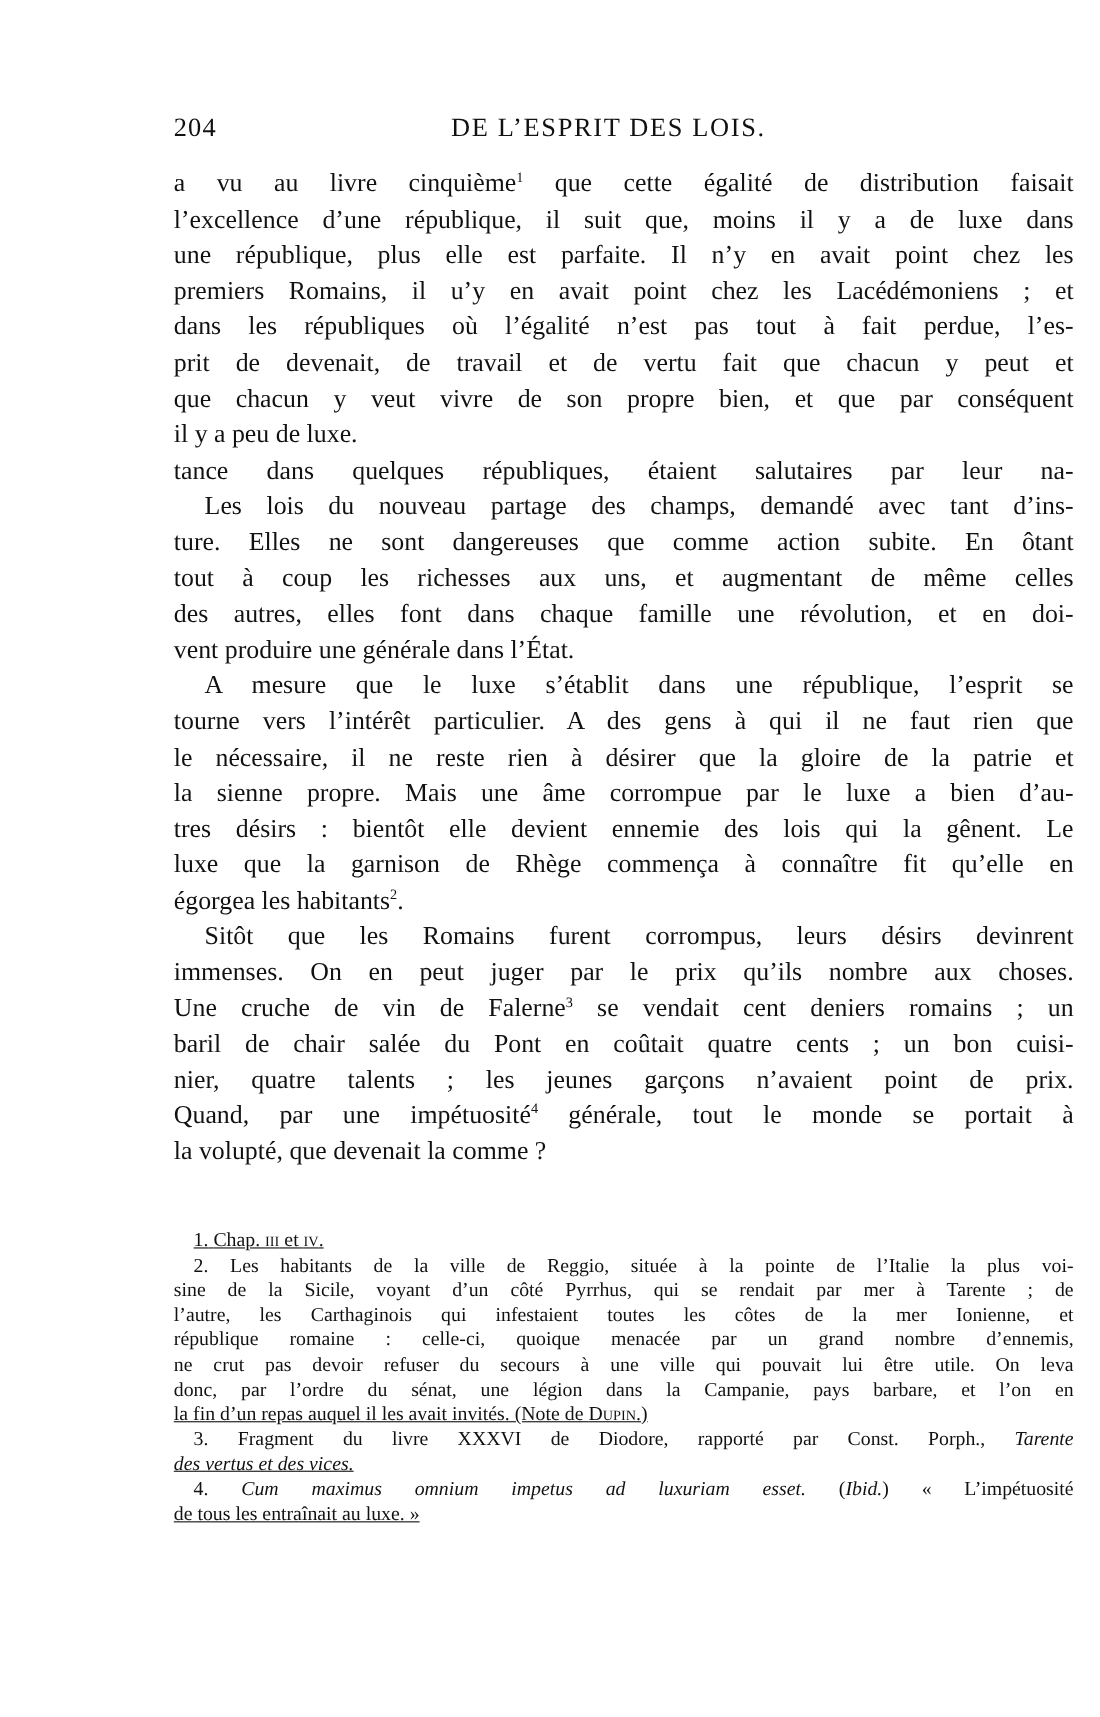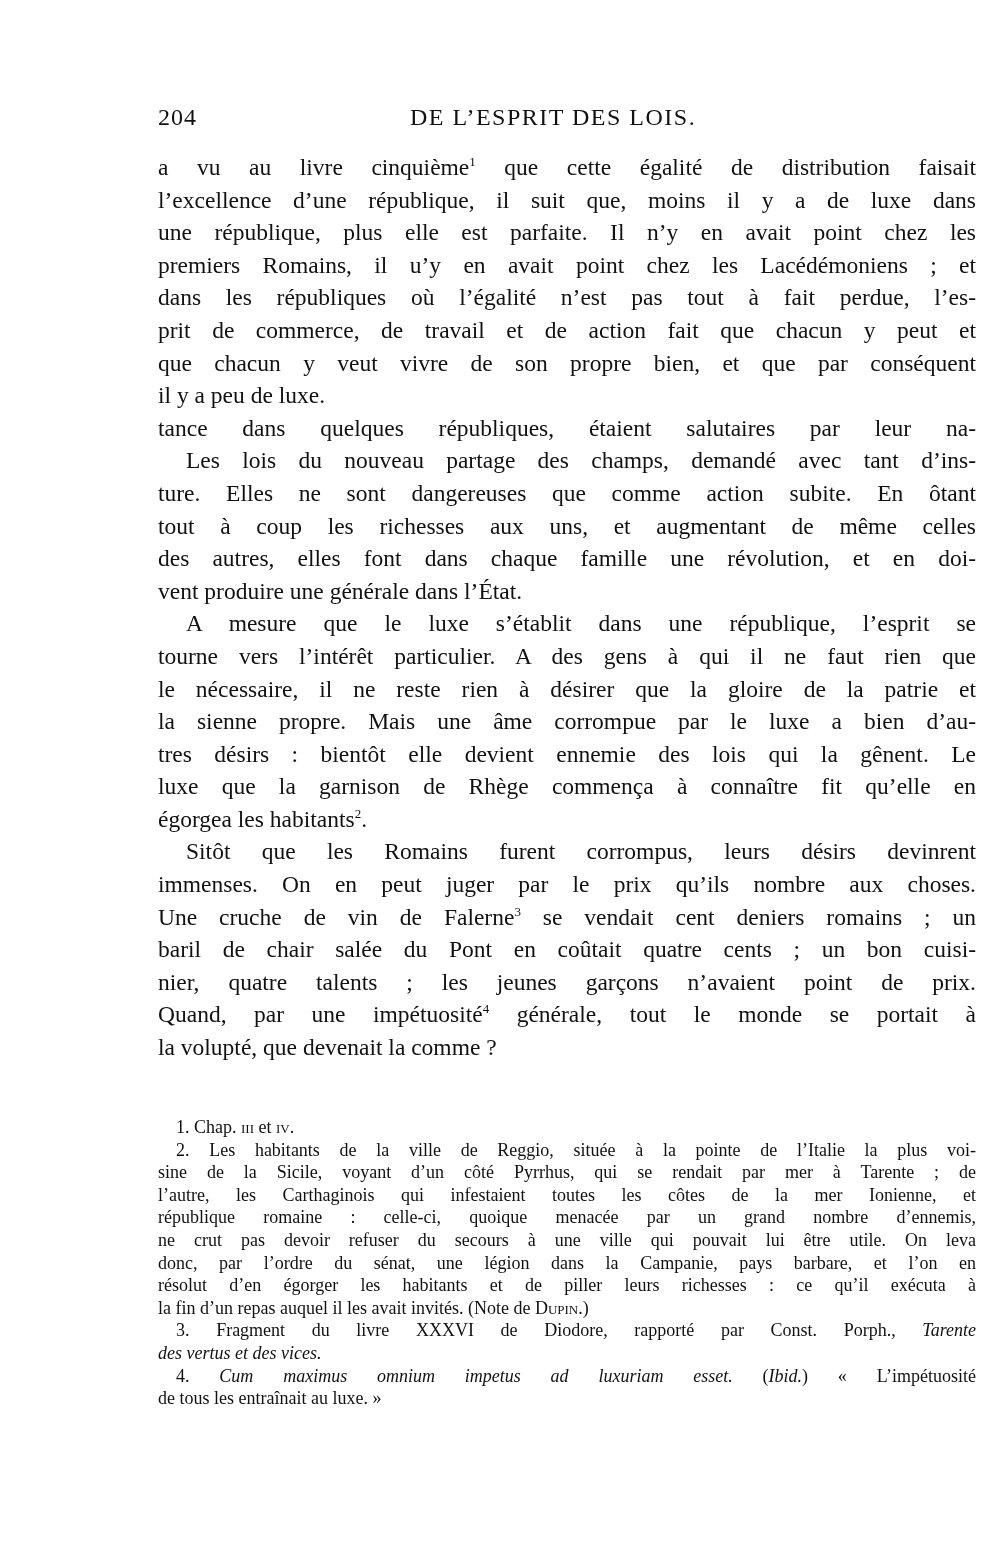--- a/index.html
+++ b/index.html
@@ -11,42 +11,42 @@
   .head-title { position: absolute; left: 252px; top: 0; letter-spacing: 1.5px; }
   .body-text { position: absolute; top: 151px; left: 0; width: 818px;
     font-family: "Liberation Serif", serif; font-size: 23.5px; line-height: 32.6px;
     text-align: justify; }
   .line { display: block; text-align: justify; text-align-last: justify; white-space: nowrap; height: 32.6px; }
   .line.last { text-align-last: left; }
   sup { font-size: 13px; vertical-align: 9px; line-height: 0; }
   .notes { position: absolute; top: 1116px; left: 0; width: 818px;
     font-family: "Liberation Serif", serif; font-size: 18px; line-height: 22.6px; }
   .nline { display: block; text-align: justify; text-align-last: justify; white-space: nowrap; height: 22.6px; }
-  .nline.last { text-align-last: left; }
+  .nline.last { text-align-last: left; text-decoration: underline; }
   .nline.indent { padding-left: 18px; }
   .sc { font-variant: small-caps; }
   .it { font-style: italic; }
 </style>
 </head>
 <body>
 
 <div class="page">
   <div class="running-head">
     <span class="folio">204</span>
     <span class="head-title">DE L’ESPRIT DES LOIS.</span>
   </div>
 
   <div class="body-text" id="body-text">
       <div>
         <span class="line">a vu au livre cinquième<sup>1</sup> que cette égalité de distribution faisait</span>
         <span class="line">l’excellence d’une république, il suit que, moins il y a de luxe dans</span>
         <span class="line">une république, plus elle est parfaite. Il n’y en avait point chez les</span>
         <span class="line">premiers Romains, il u’y en avait point chez les Lacédémoniens ; et</span>
         <span class="line">dans les républiques où l’égalité n’est pas tout à fait perdue, l’es-</span>
-        <span class="line">prit de commerce, de travail et de action fait que chacun y peut et</span>
+        <span class="line">prit de devenait, de travail et de vertu fait que chacun y peut et</span>
         <span class="line">que chacun y veut vivre de son propre bien, et que par conséquent</span>
         <span class="line last">il y a peu de luxe.</span>
       </div>
       <div>
         <span class="line">tance dans quelques républiques, étaient salutaires par leur na-</span>
         <span class="line" style="padding-left: 28px;">Les lois du nouveau partage des champs, demandé avec tant d’ins-</span>
         <span class="line">ture. Elles ne sont dangereuses que comme action subite. En ôtant</span>
         <span class="line">tout à coup les richesses aux uns, et augmentant de même celles</span>
         <span class="line">des autres, elles font dans chaque famille une révolution, et en doi-</span>
         <span class="line last">vent produire une générale dans l’État.</span>
@@ -73,21 +73,20 @@
 
   <div class="notes">
     <span class="nline last indent"><span>1.</span> <span>Chap. </span><span class="sc">iii</span><span> et </span><span class="sc">iv</span><span>.</span></span>
 
     <span class="nline indent">2. Les habitants de la ville de Reggio, située à la pointe de l’Italie la plus voi-</span>
     <span class="nline">sine de la Sicile, voyant d’un côté Pyrrhus, qui se rendait par mer à Tarente ; de</span>
     <span class="nline">l’autre, les Carthaginois qui infestaient toutes les côtes de la mer Ionienne, et</span>
     <span class="nline">république romaine : celle-ci, quoique menacée par un grand nombre d’ennemis,</span>
     <span class="nline">ne crut pas devoir refuser du secours à une ville qui pouvait lui être utile. On leva</span>
     <span class="nline">donc, par l’ordre du sénat, une légion dans la Campanie, pays barbare, et l’on en</span>
-    <span class="nline">résolut d’en égorger les habitants et de piller leurs richesses : ce qu’il exécuta à</span>
     <span class="nline last"><span>la fin d’un repas auquel il les avait invités. (Note de </span><span class="sc">Dupin</span><span>.)</span></span>
 
     <span class="nline indent"><span>3. Fragment du livre XXXVI de Diodore, rapporté par Const. Porph., </span><span class="it">Tarente</span></span>
     <span class="nline last it">des vertus et des vices.</span>
 
     <span class="nline indent"><span>4. </span><span class="it">Cum maximus omnium impetus ad luxuriam esset.</span><span> (</span><span class="it">Ibid.</span><span>)</span><span> « L’impétuosité</span></span>
     <span class="nline last">de tous les entraînait au luxe. »</span>
   </div>
 </div>
 

